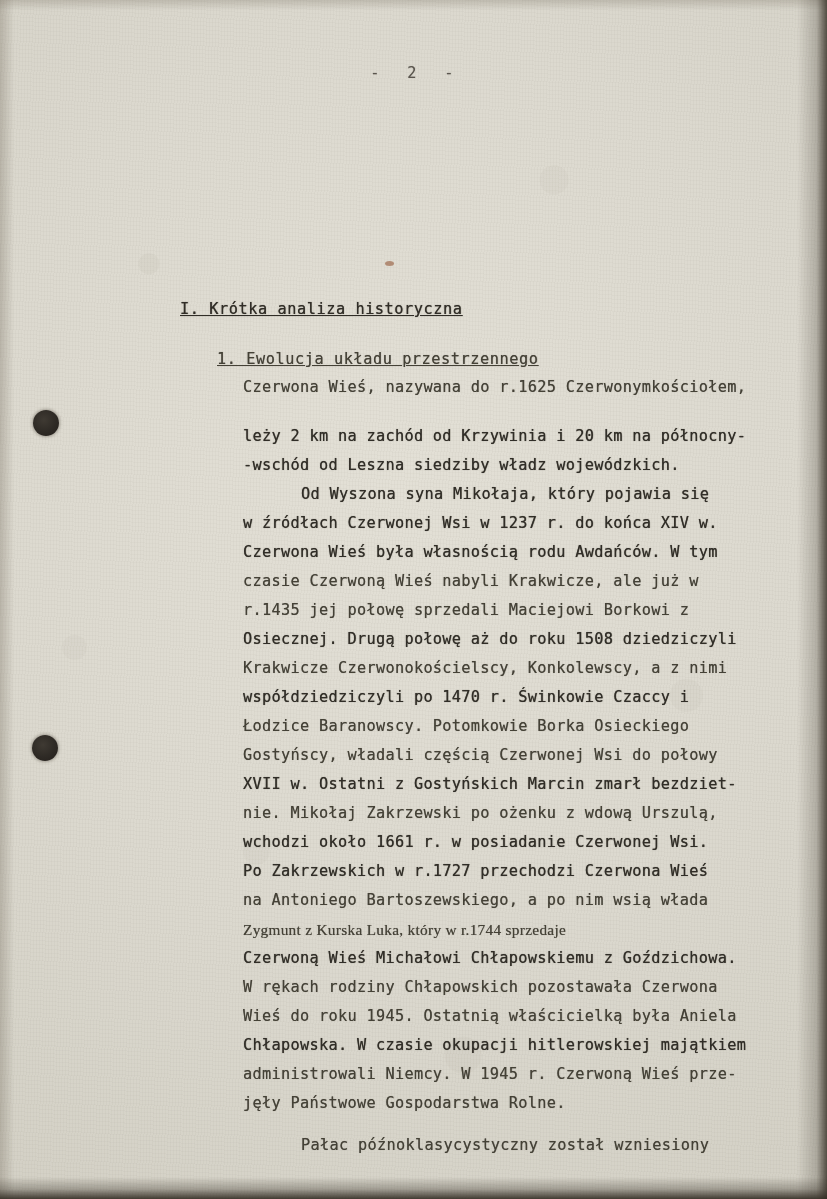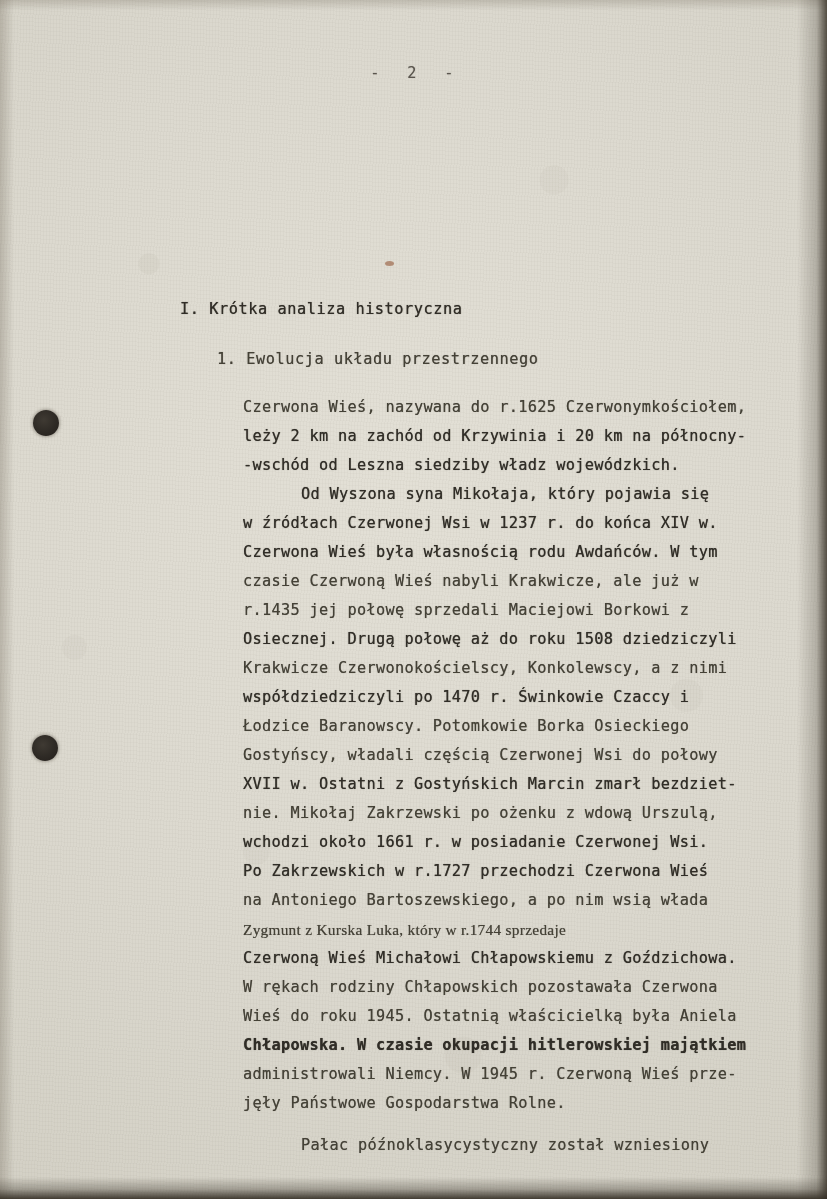--- a/index.html
+++ b/index.html
@@ -109,42 +109,42 @@
     letter-spacing: 3.2px;
     color: #5b5750;
     white-space: pre;
     text-shadow: 0 0 .8px rgba(91,87,80,.5);
   }
 
   
   .ink-strong { color: #33302a; text-shadow: 0 0 .85px rgba(51,48,42,.7), .4px .3px .5px rgba(80,76,67,.35); }
   .ink-mid    { color: #464339; }
 
-  .heading { letter-spacing: .6px; }
+  .heading { letter-spacing: .6px; text-decoration: underline; }
 
   
   .blurwrap { filter: blur(.22px) contrast(1.04); }
 </style>
 </head>
 <body>
 
 <div class="page">
   <div class="paper-base"></div>
   <div class="paper-grain"></div>
 
   <div class="blurwrap">
     <div class="typescript">
 
       <div class="folio">-  2  -</div>
 
       <div class="line heading ink-strong" style="left:180px; top:302px;">I. Krótka analiza historyczna</div>
 
       <div class="line heading ink-mid" style="left:209px; top:352px;margin-left:8px;">1. Ewolucja układu przestrzennego</div>
 
-      <div class="line ink-mid" style="left:243px; top:400px;text-align:center;">Czerwona Wieś, nazywana do r.1625 Czerwonymkościołem,</div>
+      <div class="line ink-mid" style="left:243px; top:380px;text-align:center;">Czerwona Wieś, nazywana do r.1625 Czerwonymkościołem,</div>
       <div class="line ink-strong" style="left:243px; top:429px;">leży 2 km na zachód od Krzywinia i 20 km na północny-</div>
       <div class="line ink-strong" style="left:243px; top:458px;">-wschód od Leszna siedziby władz wojewódzkich.</div>
 
       <div class="line ink-strong" style="left:301px; top:487px;">Od Wyszona syna Mikołaja, który pojawia się</div>
       <div class="line ink-strong" style="left:243px; top:516px;">w źródłach Czerwonej Wsi w 1237 r. do końca XIV w.</div>
       <div class="line ink-strong" style="left:243px; top:545px;">Czerwona Wieś była własnością rodu Awdańców. W tym</div>
       <div class="line ink-mid" style="left:243px; top:574px;">czasie Czerwoną Wieś nabyli Krakwicze, ale już w</div>
       <div class="line ink-mid" style="left:243px; top:603px;">r.1435 jej połowę sprzedali Maciejowi Borkowi z</div>
       <div class="line ink-strong" style="left:243px; top:632px;">Osiecznej. Drugą połowę aż do roku 1508 dziedziczyli</div>
       <div class="line ink-mid" style="left:243px; top:661px;">Krakwicze Czerwonokościelscy, Konkolewscy, a z nimi</div>
@@ -153,21 +153,21 @@
       <div class="line ink-mid" style="left:243px; top:748px;">Gostyńscy, władali częścią Czerwonej Wsi do połowy</div>
       <div class="line ink-strong" style="left:243px; top:777px;">XVII w. Ostatni z Gostyńskich Marcin zmarł bezdziet-</div>
       <div class="line ink-mid" style="left:243px; top:806px;">nie. Mikołaj Zakrzewski po ożenku z wdową Urszulą,</div>
       <div class="line ink-strong" style="left:243px; top:835px;">wchodzi około 1661 r. w posiadanie Czerwonej Wsi.</div>
       <div class="line ink-strong" style="left:243px; top:864px;text-align:right;">Po Zakrzewskich w r.1727 przechodzi Czerwona Wieś</div>
       <div class="line ink-mid" style="left:243px; top:893px;">na Antoniego Bartoszewskiego, a po nim wsią włada</div>
       <div class="line ink-mid" style="left:243px; top:922px;font-family:Liberation Serif, serif;">Zygmunt z Kurska Luka, który w r.1744 sprzedaje</div>
       <div class="line ink-strong" style="left:243px; top:951px;">Czerwoną Wieś Michałowi Chłapowskiemu z Goździchowa.</div>
       <div class="line ink-mid" style="left:243px; top:980px;">W rękach rodziny Chłapowskich pozostawała Czerwona</div>
       <div class="line ink-mid" style="left:243px; top:1009px;">Wieś do roku 1945. Ostatnią właścicielką była Aniela</div>
-      <div class="line ink-strong" style="left:243px; top:1038px;font-weight:bold;">Chłapowska. W czasie okupacji hitlerowskiej majątkiem</div>
+      <div class="line ink-strong" style="left:243px; top:1038px;">Chłapowska. W czasie okupacji hitlerowskiej majątkiem</div>
       <div class="line ink-mid" style="left:243px; top:1067px;">administrowali Niemcy. W 1945 r. Czerwoną Wieś prze-</div>
       <div class="line ink-mid" style="left:243px; top:1096px;">jęły Państwowe Gospodarstwa Rolne.</div>
 
       <div class="line ink-mid" style="left:301px; top:1138px;">Pałac późnoklasycystyczny został wzniesiony</div>
 
     </div>
   </div>
 
   <div class="hole h1"></div>
   <div class="hole h2"></div>

